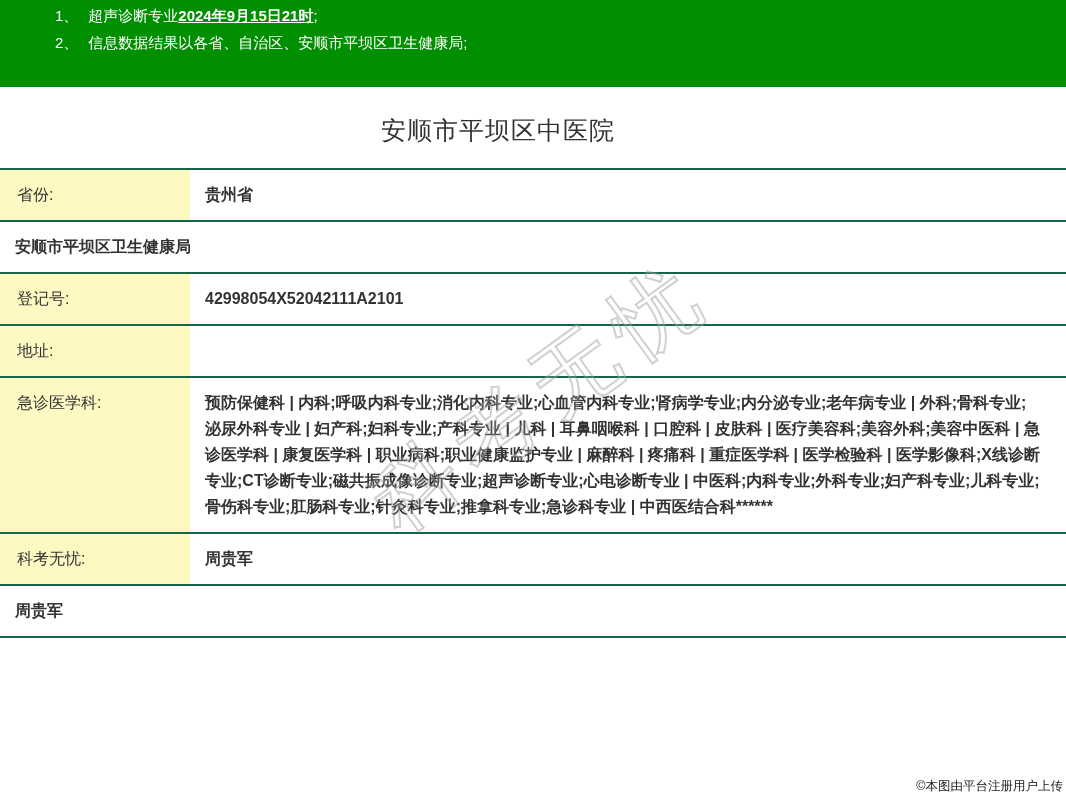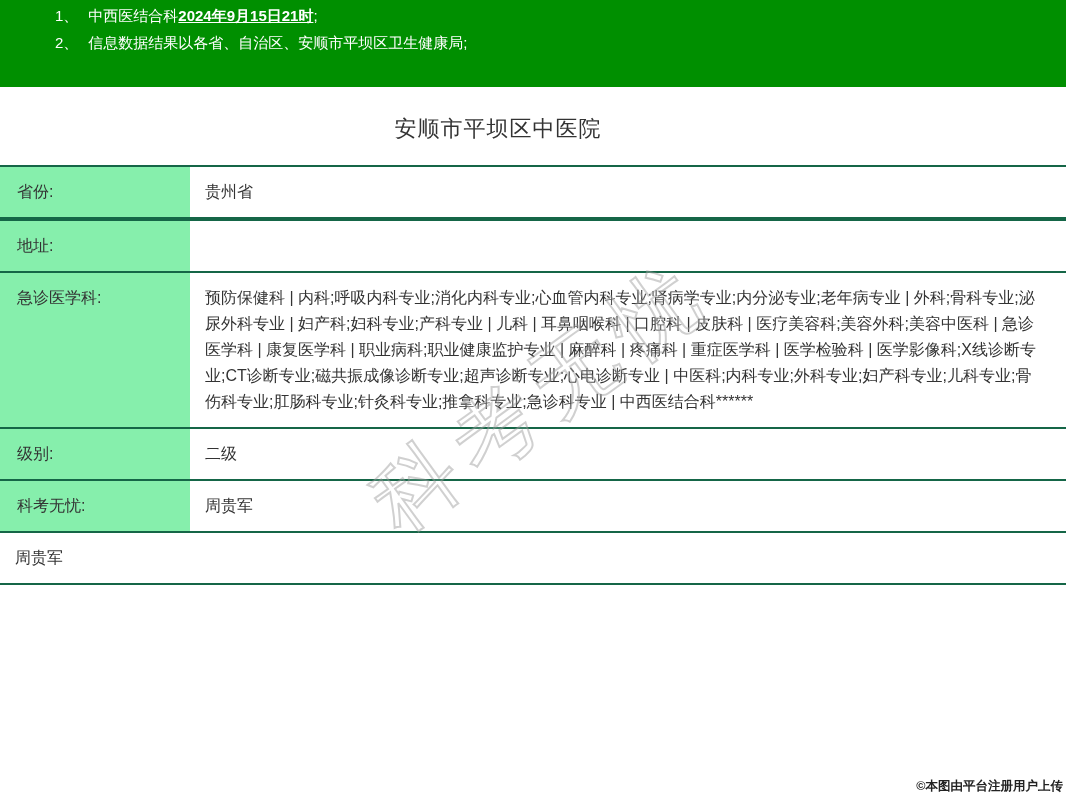--- a/index.html
+++ b/index.html
@@ -16,87 +16,89 @@
     padding-top:2px;
   }
   .notice-list{list-style:none;margin:0;padding:0 0 0 55px;}
   .notice-list li{font-size:15px;line-height:27px;white-space:nowrap;}
   .notice-list .num{margin-right:10px;}
   .notice-list b{font-weight:bold;text-decoration:underline;}
   
   .page-title{
     margin:27px 70px 21px 0;
     text-align:center;
-    font-size:22px;font-weight:400;color:#333;
+    font-size:25px;font-weight:400;color:#333;
     letter-spacing:1px;
   }
   
   .info-table{
     width:1066px;
     border-top:2px solid #156647;
   }
   .info-row{display:flex;border-bottom:2px solid #156647;}
   .row-label{
     flex:0 0 190px;box-sizing:border-box;
-    background:#86efac;
+    background:#fef9c3;
     padding:12px 10px 12px 17px;
     font-size:16px;line-height:26px;color:#333;
   }
   .row-value{
     flex:1;box-sizing:border-box;
     padding:12px 24px 12px 15px;
     font-size:16px;line-height:26px;color:#333;
     word-break:break-all;
+    font-weight:bold;
   }
   .copyright{
     position:absolute;right:3px;bottom:1px;
-    font-size:12.5px;color:#222;font-weight:bold;
+    font-size:12.5px;color:#222;font-weight:normal;
     text-shadow:1px 0 0 #fff,-1px 0 0 #fff,0 1px 0 #fff,0 -1px 0 #fff;
     margin-top:42px;
   }
   
   .watermark{
     position:absolute;left:345px;top:340px;width:390px;
     transform:rotate(-36deg);
     font-size:84px;letter-spacing:14px;white-space:nowrap;
     color:rgba(255,255,255,0.15);
     -webkit-text-stroke:2px rgba(150,150,150,0.45);
     pointer-events:none;
     z-index:5;
   }
 </style>
 </head>
 <body>
 
 <div class="notice-bar">
   <ol class="notice-list">
-      <li><span class="num">1、</span><span>中西医结合科</span><b>2024年9月15日21时</b><span>;</span></li>
+      <li><span class="num">1、</span><span>超声诊断专业</span><b>2024年9月15日21时</b><span>;</span></li>
       <li><span class="num">2、</span><span>信息数据结果以各省、自治区、安顺市平坝区卫生健康局;</span></li>
     </ol>
 </div>
 
 <h1 class="page-title">安顺市平坝区中医院</h1>
 
 <div class="info-table">
     <div class="info-row">
       <div class="row-label">省份:</div>
       <div class="row-value">贵州省</div>
     </div>
     <div class="info-row">
+      <div class="row-value">安顺市平坝区卫生健康局</div>
+    </div>
+    <div class="info-row">
+      <div class="row-label">登记号:</div>
+      <div class="row-value">42998054X52042111A2101</div>
     </div>
     <div class="info-row">
       <div class="row-label">地址:</div>
     </div>
     <div class="info-row">
       <div class="row-label">急诊医学科:</div>
       <div class="row-value">预防保健科 | 内科;呼吸内科专业;消化内科专业;心血管内科专业;肾病学专业;内分泌专业;老年病专业 | 外科;骨科专业;泌尿外科专业 | 妇产科;妇科专业;产科专业 | 儿科 | 耳鼻咽喉科 | 口腔科 | 皮肤科 | 医疗美容科;美容外科;美容中医科 | 急诊医学科 | 康复医学科 | 职业病科;职业健康监护专业 | 麻醉科 | 疼痛科 | 重症医学科 | 医学检验科 | 医学影像科;X线诊断专业;CT诊断专业;磁共振成像诊断专业;超声诊断专业;心电诊断专业 | 中医科;内科专业;外科专业;妇产科专业;儿科专业;骨伤科专业;肛肠科专业;针灸科专业;推拿科专业;急诊科专业 | 中西医结合科******</div>
-    </div>
-    <div class="info-row">
-      <div class="row-label">级别:</div>
-      <div class="row-value">二级</div>
     </div>
     <div class="info-row">
       <div class="row-label">科考无忧:</div>
       <div class="row-value">周贵军</div>
     </div>
     <div class="info-row">
       <div class="row-value">周贵军</div>
     </div>
   </div>
 

